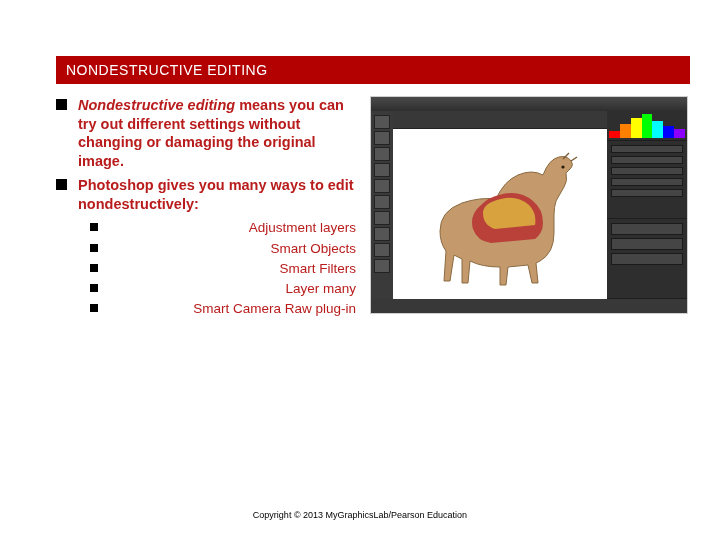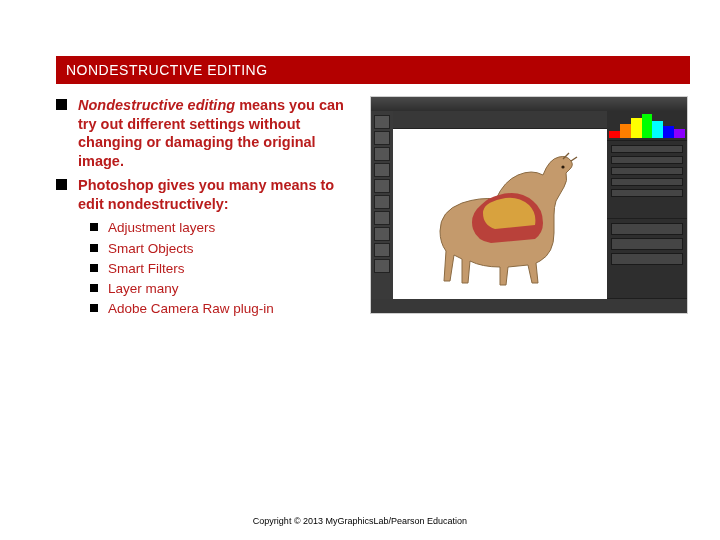--- a/index.html
+++ b/index.html
@@ -52,20 +52,21 @@
     width: 11px;
     height: 11px;
     background: #000;
   }
   .top-list > li .em { font-style: italic; font-weight: 700; }
   .sub-list {
     list-style: none;
     margin-top: 6px;
     font-weight: 400;
     font-size: 13.5px;
+    text-align: right;
   }
   .sub-list > li {
     position: relative;
     padding-left: 30px;
     margin-bottom: 2px;
     line-height: 1.35;
   }
   .sub-list > li::before {
     content: "";
     position: absolute;
@@ -124,47 +125,47 @@
   .ps-bottom {
     position:absolute; bottom:0; left:0; right:0; height:14px;
     background:#383838;
   }
   
   .camel {
     position:absolute; left:20px; top:18px; width:180px; height:140px;
   }
   .footer {
     position: absolute;
-    bottom: 14px;
+    bottom: 20px;
     left: 0; right: 0;
     text-align: center;
     font-size: 9px;
     color: #000;
   }
 </style>
 </head>
 <body>
 
 <div class="title-bar">
   <span>NONDESTRUCTIVE EDITING</span>
 </div>
 
 <div class="content">
   <ul class="top-list">
     <li>
       <span class="em">Nondestructive editing</span><span> means you can try out different settings without changing or damaging the original image.</span>
     </li>
     <li>
-      <span>Photoshop gives you many means to edit nondestructively:</span>
+      <span>Photoshop gives you many ways to edit nondestructively:</span>
       <ul class="sub-list">
         <li>Adjustment layers</li>
         <li>Smart Objects</li>
         <li>Smart Filters</li>
         <li>Layer many</li>
-        <li>Adobe Camera Raw plug-in</li>
+        <li>Smart Camera Raw plug-in</li>
       </ul>
     </li>
   </ul>
 </div>
 
 <div class="screenshot">
   <div class="ps-top"></div>
   <div class="ps-toolbar-left">
     <div></div>
     <div></div>

